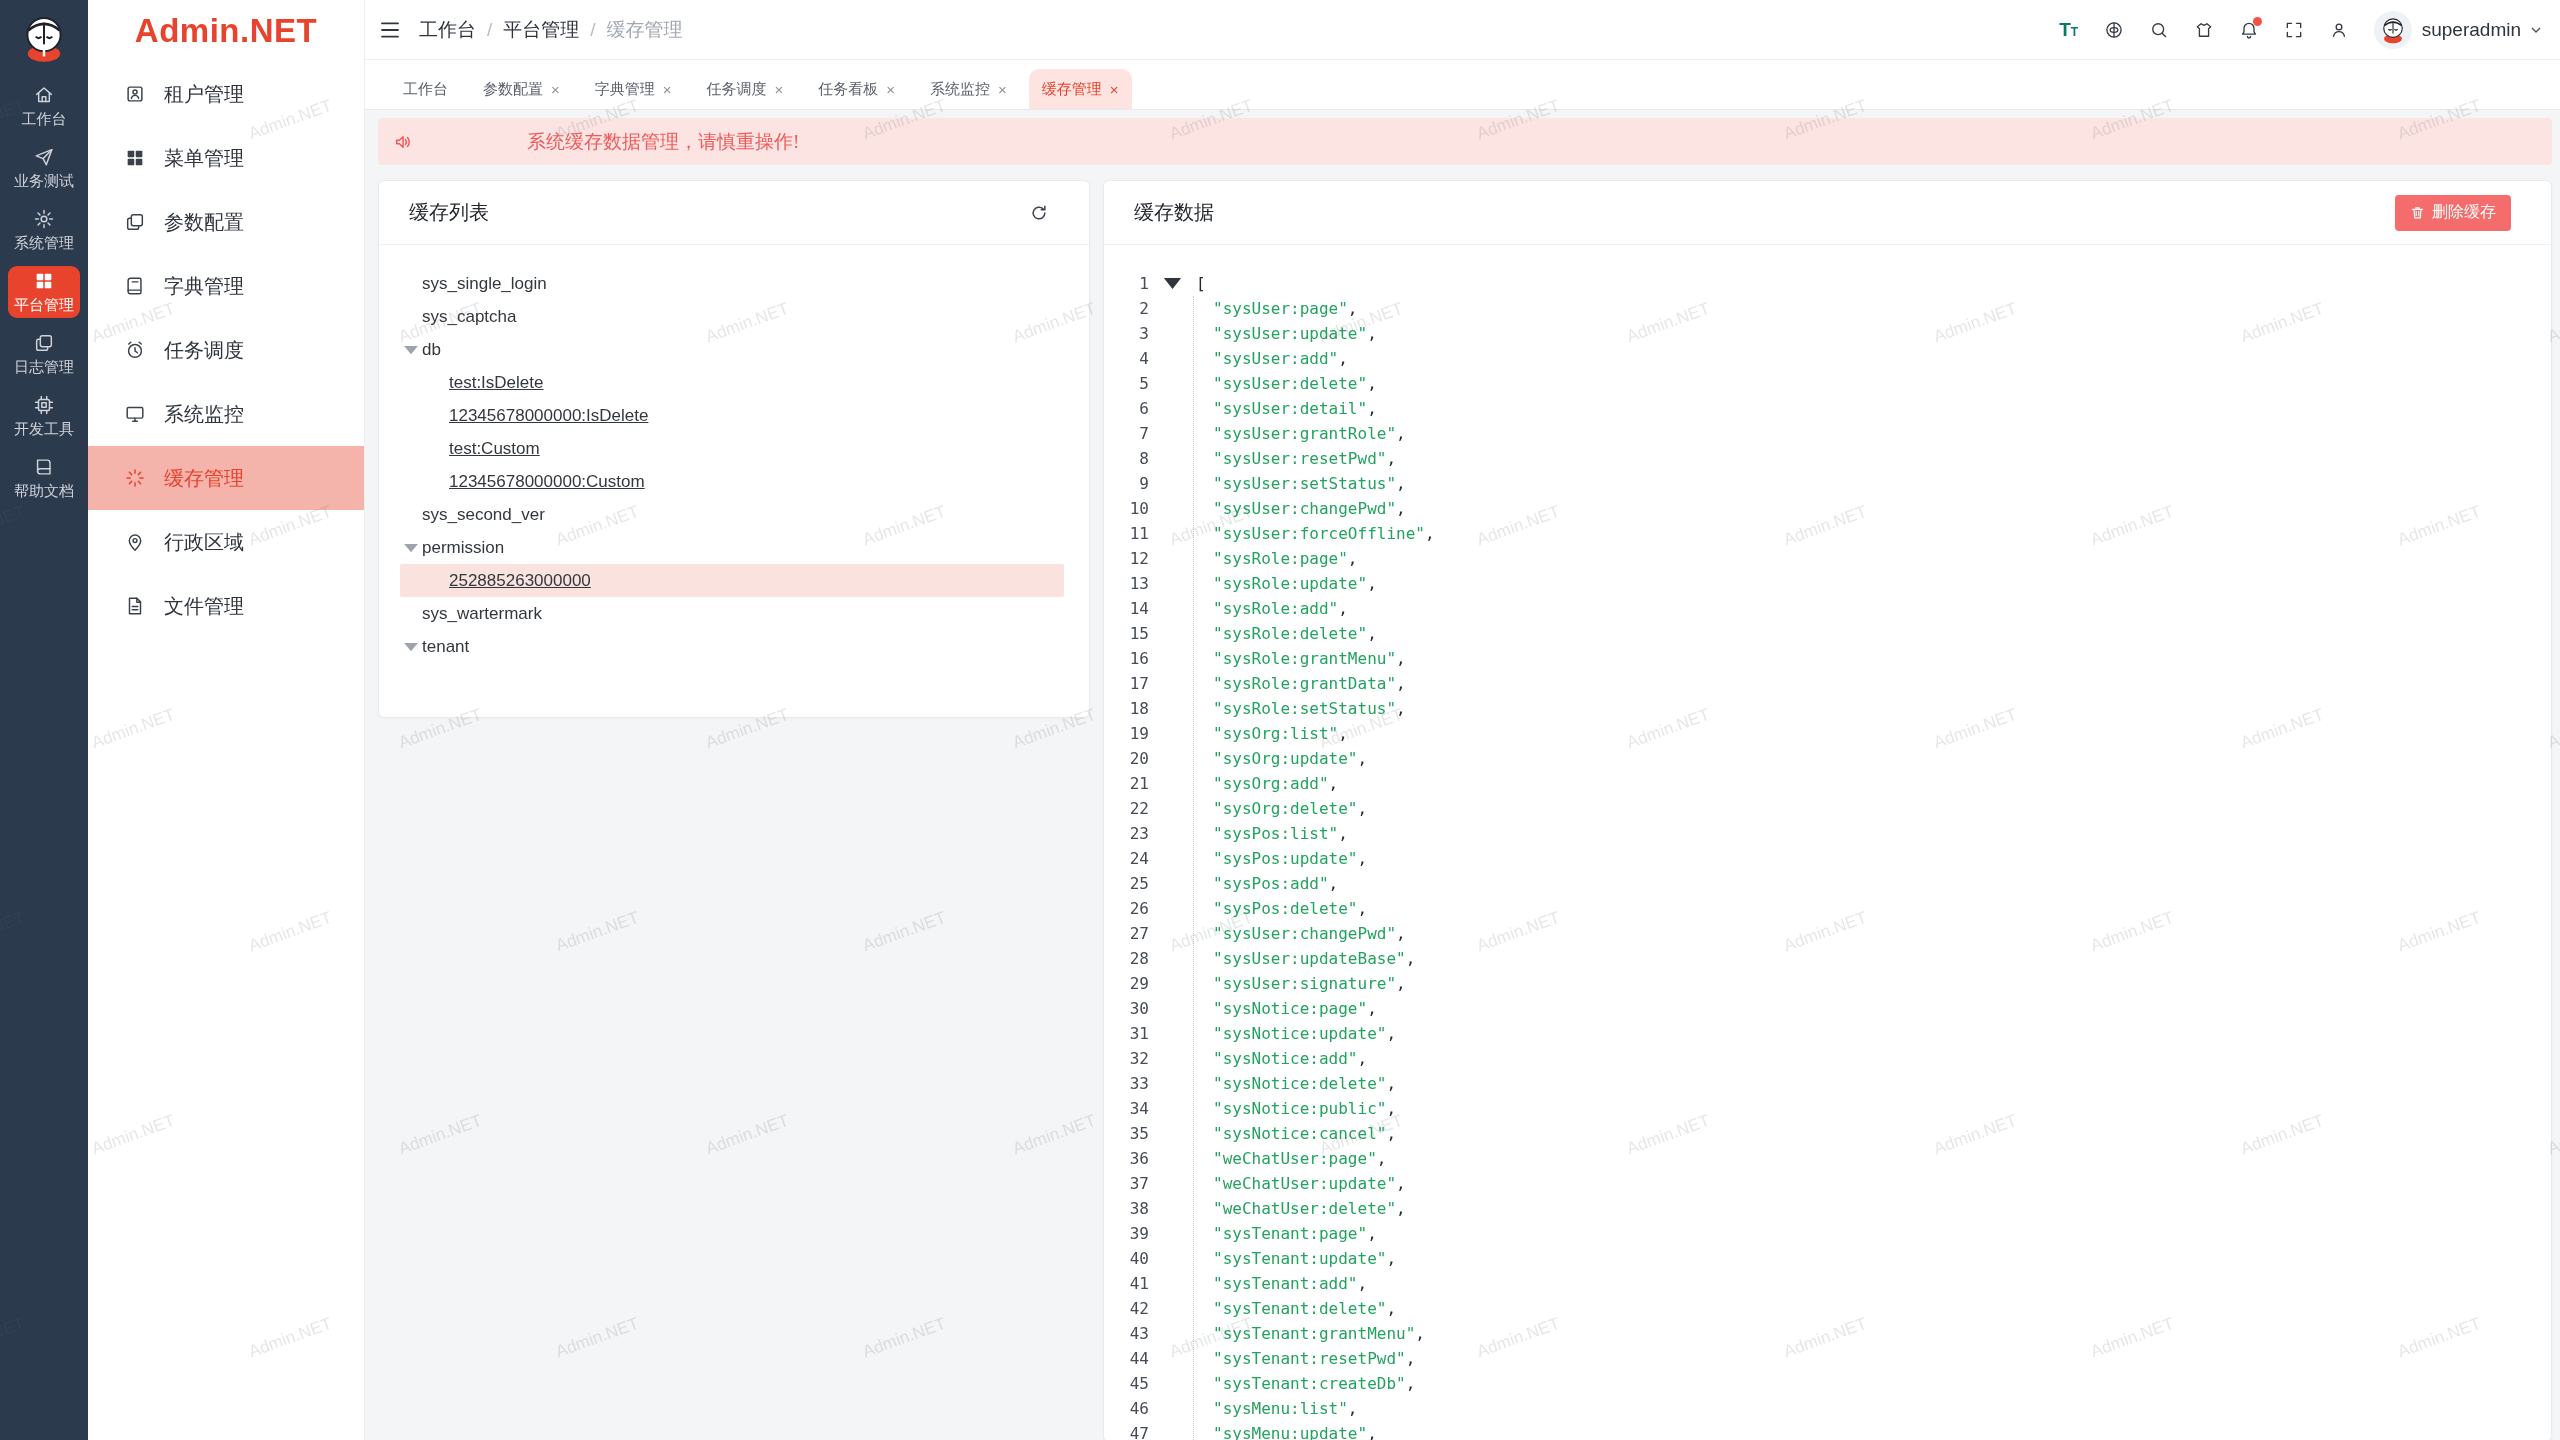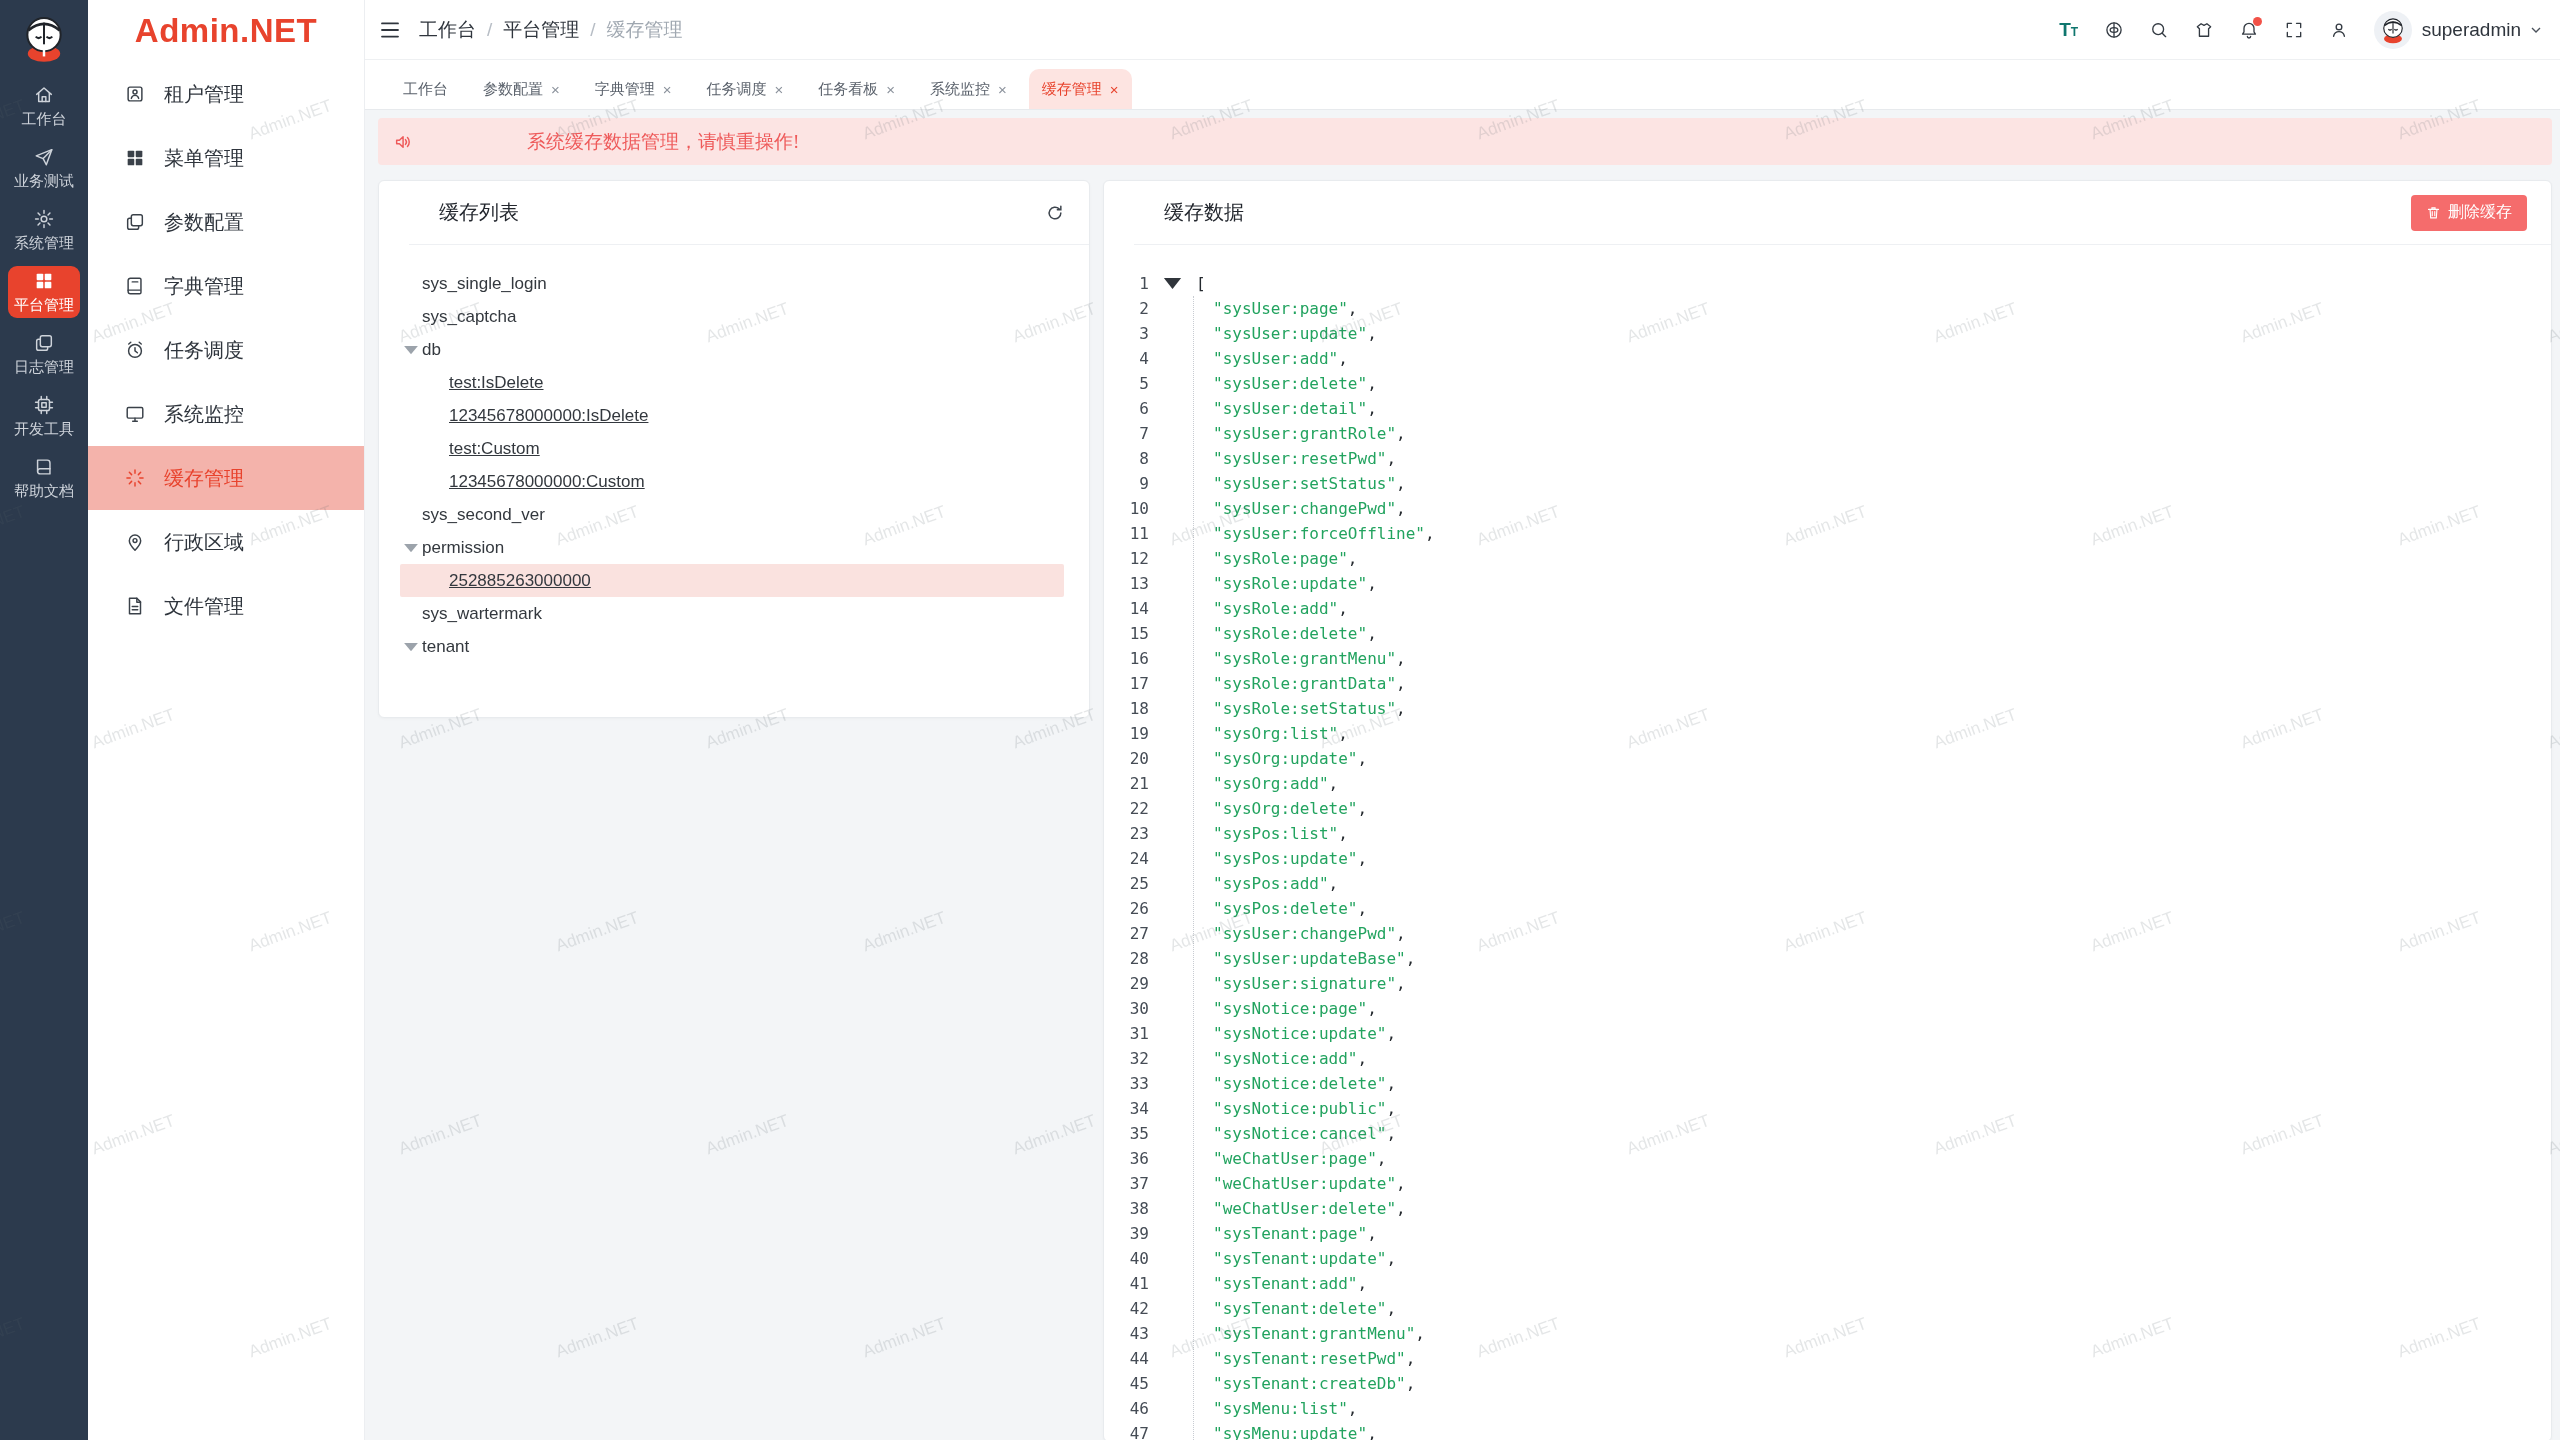--- a/index.html
+++ b/index.html
@@ -50,21 +50,21 @@
   .tab.active .tab-close { color:#e8432d; }
 
   
   .content { flex:1; min-height:0; }
   .alert { margin:8px 8px 0 13px; height:47px; background:#fce4e3; border-radius:4px; display:flex; align-items:center; padding-left:15px; color:#ee5a5a; font-size:19px; }
   .alert-icon { width:22px; height:22px; color:#ee5a5a; flex:none; }
   .alert-text { margin-left:112px; white-space:nowrap;font-family:Liberation Serif, serif; }
 
   .panels { display:flex; gap:13px; margin:15px 8px 0 13px; align-items:flex-start; }
   .card { background:#fff; border:1px solid #e8ebee; border-radius:6px; box-shadow:0 1px 3px rgba(0,0,0,0.03); }
-  .card-header { height:64px; padding:0 24px 0 30px; border-bottom:1px solid #eef0f3; display:flex; align-items:center; justify-content:space-between;margin-left:30px; }
+  .card-header { height:64px; padding:0 40px 0 30px; border-bottom:1px solid #eef0f3; display:flex; align-items:center; justify-content:space-between; }
   .card-title { font-size:20px; color:#23272e; }
   .left-card { width:712px; height:538px; flex:none; overflow:hidden; }
   .right-card { flex:1; height:1262px; overflow:hidden; }
 
   .refresh-btn { width:20px; height:20px; color:#3d444d; cursor:pointer; }
 
   .tree { padding-top:22px;padding-left:7px; }
   .tree-row { height:33px; display:flex; align-items:center; font-size:17px; color:#33383e; margin:0 25px 0 14px; cursor:pointer; border-radius:2px; }
   .tree-row .caret { width:22px; flex:none; display:flex; align-items:center; justify-content:center; color:#9ca3ab; }
   .tree-row .caret svg { width:12px; height:12px; }

